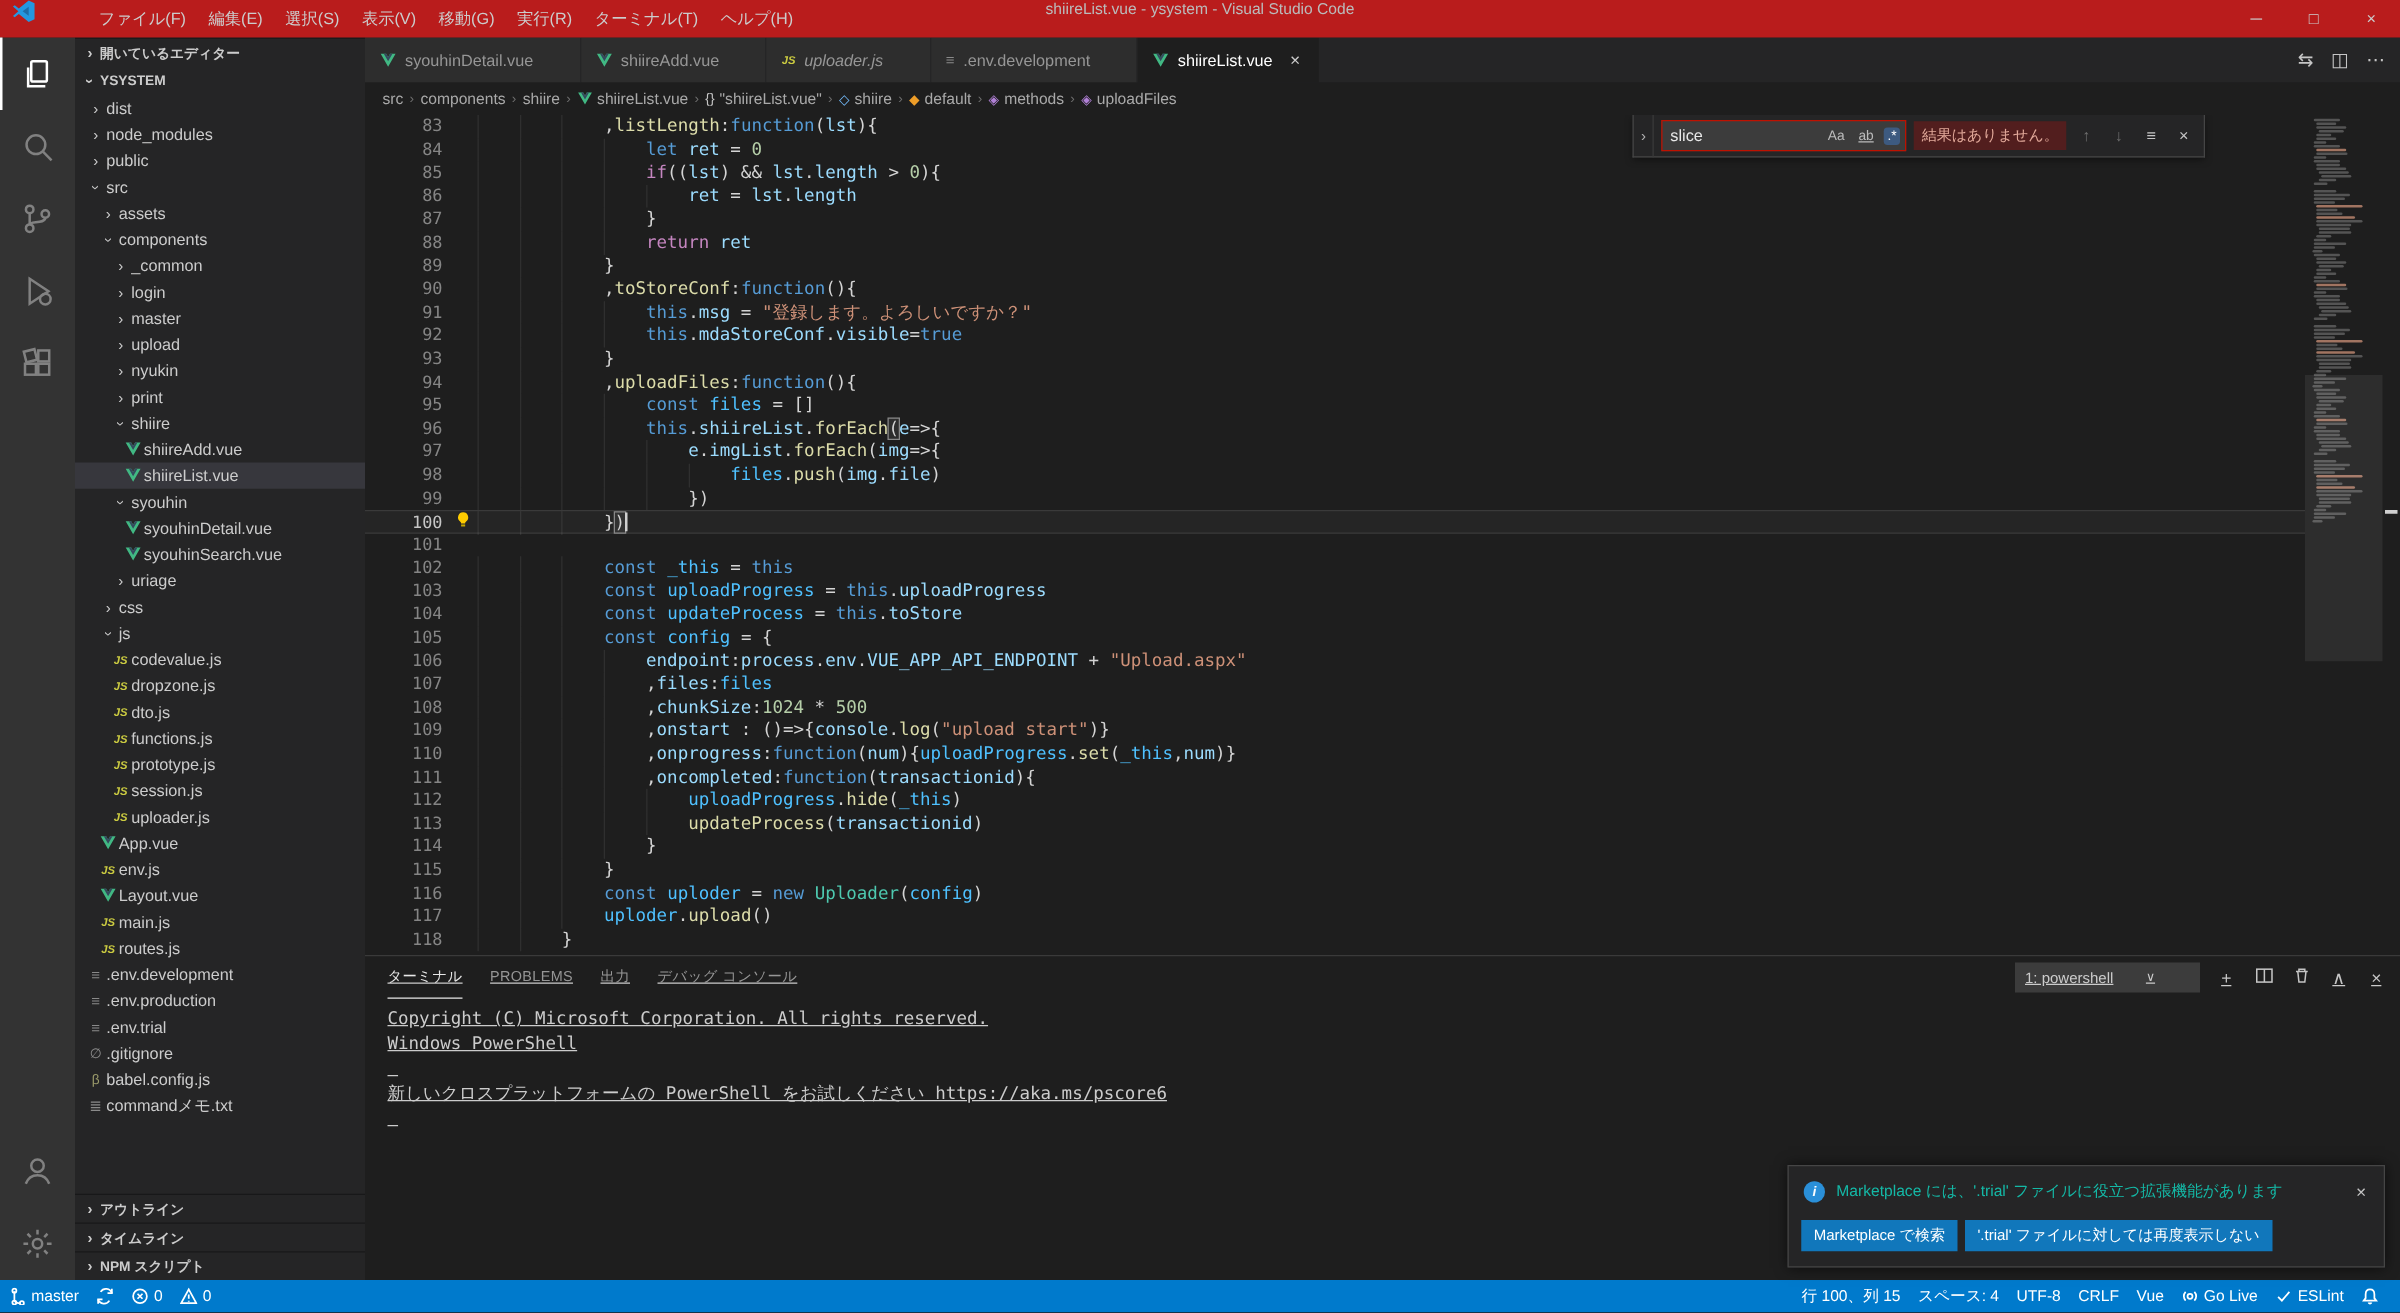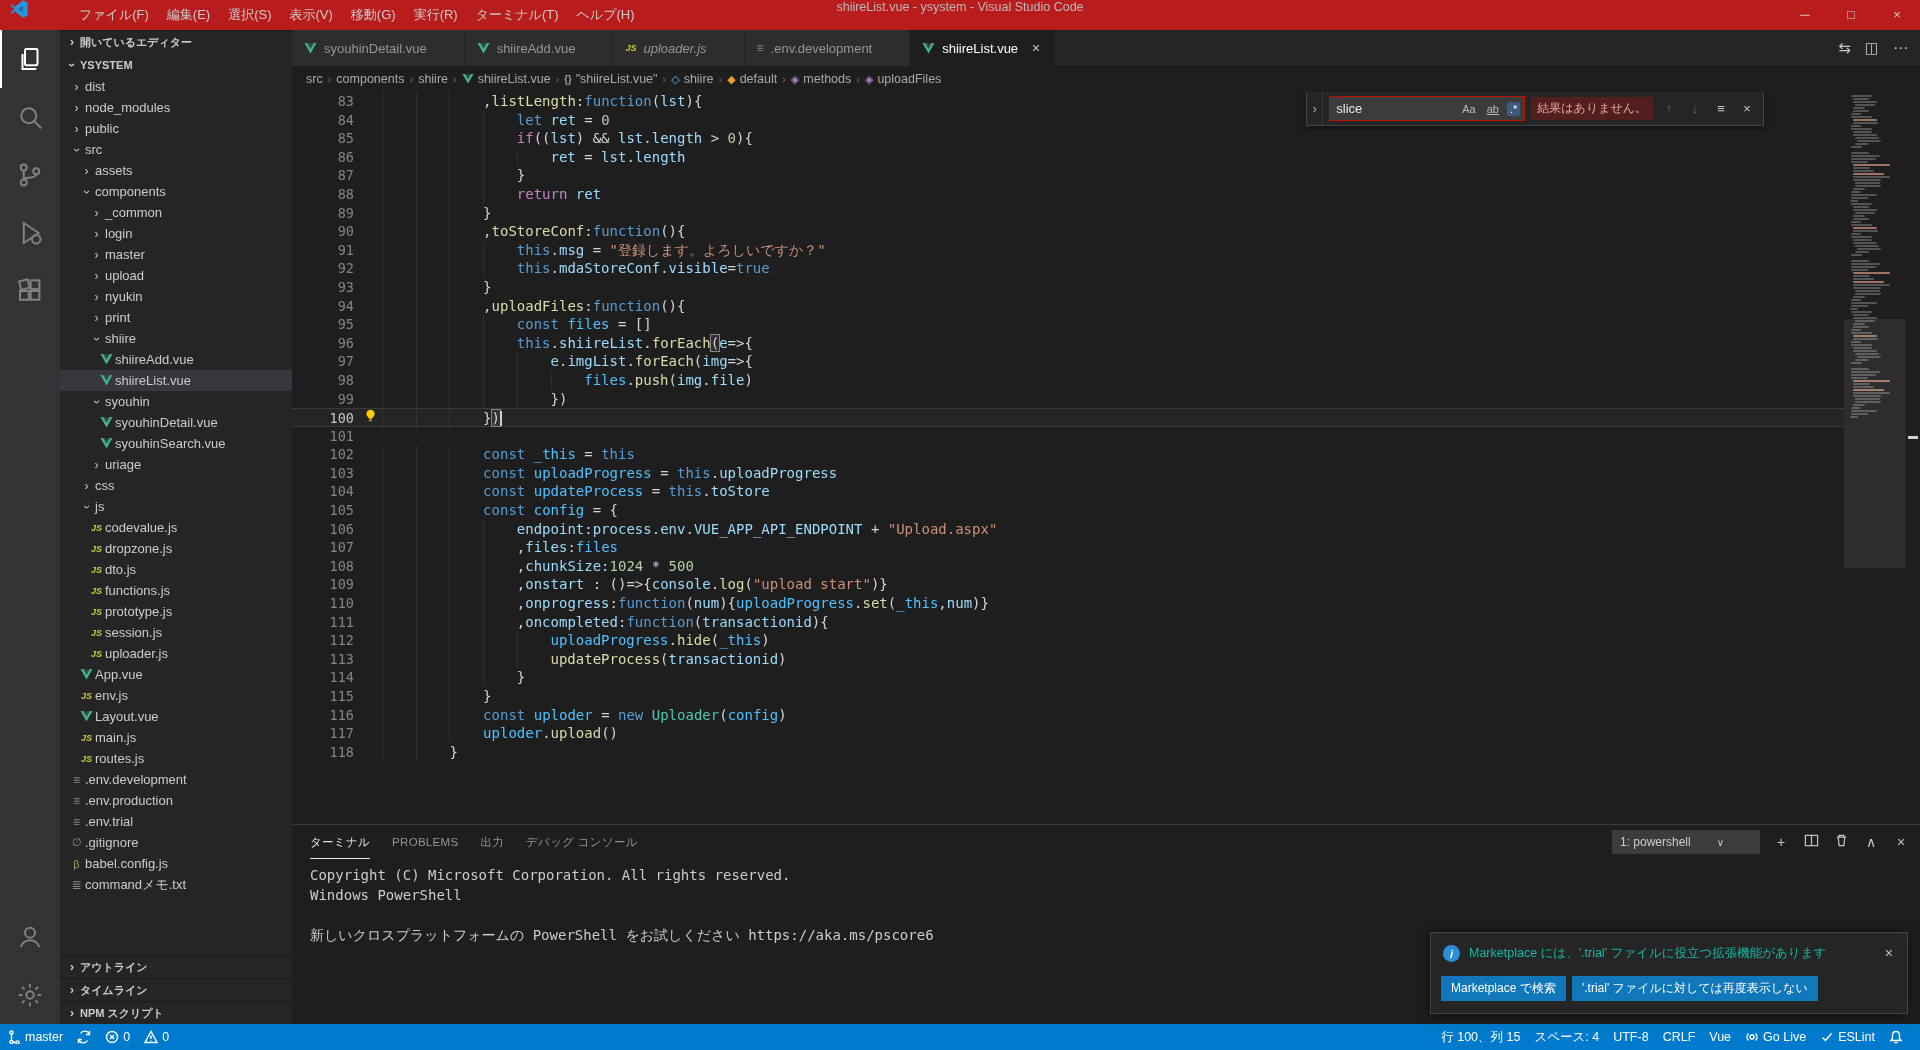--- a/index.html
+++ b/index.html
@@ -96,21 +96,21 @@
   .find-grip { width:16px; height:34px; display:flex; align-items:center; justify-content:center; color:#b0b0b0; font-size:12px; border-right:1px solid #3a3a3a; }
   .find-input { display:flex; align-items:center; background:#3c3c3c; border:1px solid #be1100; height:25px; padding:0 4px 0 6px; gap:5px; }
   .find-input input { background:transparent; border:none; outline:none; color:#e8e8e8; font-size:13px; width:118px; font-family:"Liberation Sans","DejaVu Sans",sans-serif; }
   .find-opt { font-size:11px; color:#bbbbbb; padding:1px 3px; border-radius:3px; }
   .find-opt.re { color:#ffffff; background:#3d5a80; }
   .find-msg { font-size:12px; color:#e2a99a; background:rgba(90,29,29,.85); padding:3px 6px; white-space:nowrap; }
   .find-btn { color:#c5c5c5; font-size:13px; width:20px; text-align:center; }
   .find-btn.dim { color:#6d6d6d; }
 
   
-  .panel { height:200px; background:#1e1e1e; border-top:1px solid #3a3a3a; display:flex; flex-direction:column; position:relative; }
+  .panel { height:260px; background:#1e1e1e; border-top:1px solid #3a3a3a; display:flex; flex-direction:column; position:relative;text-decoration:underline; }
   .panel-head { height:34px; display:flex; align-items:center; padding:0 10px 0 18px; }
   .panel-tab { font-size:11.5px; letter-spacing:.3px; color:#969696; margin-right:22px; height:34px; line-height:34px; text-transform:uppercase; }
   .panel-tab.active { color:#e7e7e7; border-bottom:1px solid #e7e7e7; }
   .panel-actions { margin-left:auto; display:flex; align-items:center; gap:12px; }
   .shell-select { background:#3c3c3c; color:#cccccc; font-size:12px; height:24px; display:flex; align-items:center; padding:0 8px; gap:26px; min-width:148px; }
   .shell-select .dd { font-size:10px; color:#cccccc; }
   .p-icon { color:#c5c5c5; font-size:14px; width:18px; text-align:center; }
   .p-icon svg { width:15px; height:15px; stroke:#c5c5c5; fill:none; stroke-width:1.3; }
   .term { flex:1; padding:6px 0 0 18px; font-size:14px; line-height:20px; color:#cccccc; }
 

